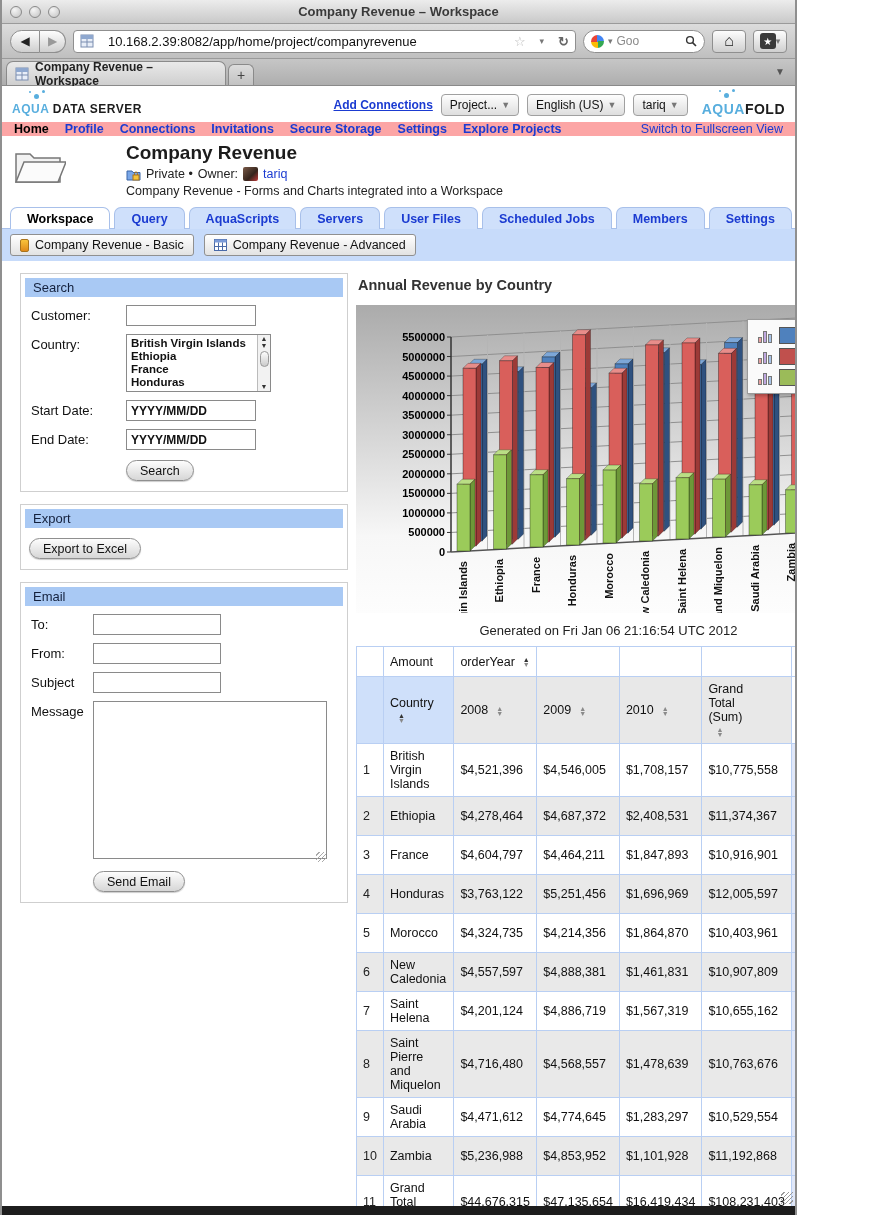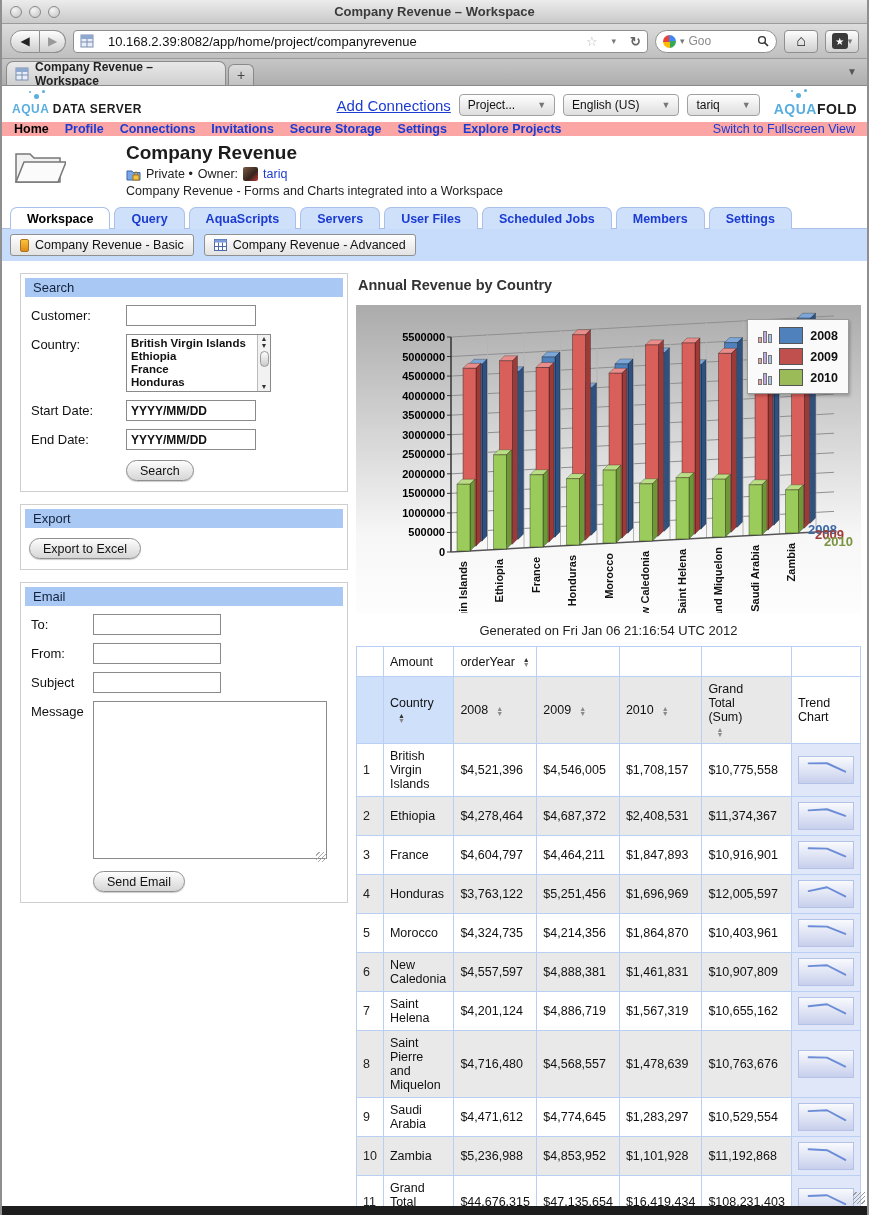--- a/index.html
+++ b/index.html
@@ -1,18 +1,18 @@
 <!DOCTYPE html>
 <html><head>
 <meta charset="utf-8">
 <style>
   * { margin:0; padding:0; box-sizing:border-box; }
   html,body { width:869px; height:1215px; overflow:hidden; }
   body { font-family:"Liberation Sans", sans-serif; background:#fff; }
-  .window { width:869px; height:1215px; display:flex; flex-direction:column;
+  .window { width:797px; height:1215px; display:flex; flex-direction:column;
             border-left:2px solid #8f8f8f; border-right:2px solid #8f8f8f; }
 
   
   .titlebar { height:24px; background:linear-gradient(#ececec,#c9c9c9);
               border-bottom:1px solid #9a9a9a; display:flex; align-items:center; position:relative; }
   .traffic { display:flex; gap:7px; margin-left:8px; }
   .light { width:12px; height:12px; border-radius:50%; border:1px solid #8a8a8a;
            background:radial-gradient(circle at 35% 30%, #f5f5f5, #c2c2c2); }
   .win-title { position:absolute; left:0; right:0; text-align:center; font-size:13px; color:#3a3a3a; font-weight:bold; }
 
@@ -55,23 +55,23 @@
   .site-header { display:flex; align-items:center; padding:7px 10px 5px 10px; }
   .brand { position:relative; font-size:12px; font-weight:bold; letter-spacing:.5px; padding-top:8px; }
   .brand .aqua { color:#58aede; }
   .brand .rest { color:#1c1c1c; }
   .bubbles { position:absolute; top:-2px; left:14px; }
   .bubbles i { position:absolute; border-radius:50%; background:#58aede; }
   .bubbles i:nth-child(1){ width:5px; height:5px; left:8px; top:2px; }
   .bubbles i:nth-child(2){ width:3px; height:3px; left:16px; top:-2px; }
   .bubbles i:nth-child(3){ width:2px; height:2px; left:3px; top:-1px; }
   .hdr-right { margin-left:auto; display:flex; align-items:center; gap:8px; }
-  .hdr-right .lnk { font-size:15px; }
+  .hdr-right .lnk { font-size:12px;font-weight:bold; }
   .ddbtn { height:22px; border:1px solid #a0a0a0; border-radius:4px; background:linear-gradient(#fefefe,#dedede);
-           font-size:12px; color:#111; display:inline-flex; align-items:center; gap:22px; padding:0 8px; }
+           font-size:12px; color:#111; display:inline-flex; align-items:center; gap:4px; padding:0 8px; }
   .caret { font-size:9px; color:#777; }
   .brand.small { font-size:14px; margin-left:6px; }
 
   .navbar { background:#fca5a5; height:20px; display:flex; align-items:center; gap:16px; padding:0 12px;
             font-size:12.5px; font-weight:bold;text-align:center; }
   .navbar a { color:#1b3bd1; text-decoration:none; }
   .navbar .home { color:#000; }
   .navbar .right { margin-left:auto; font-weight:normal; }
 
   .project-header { padding:6px 12px 2px 12px; display:flex; gap:12px; }

